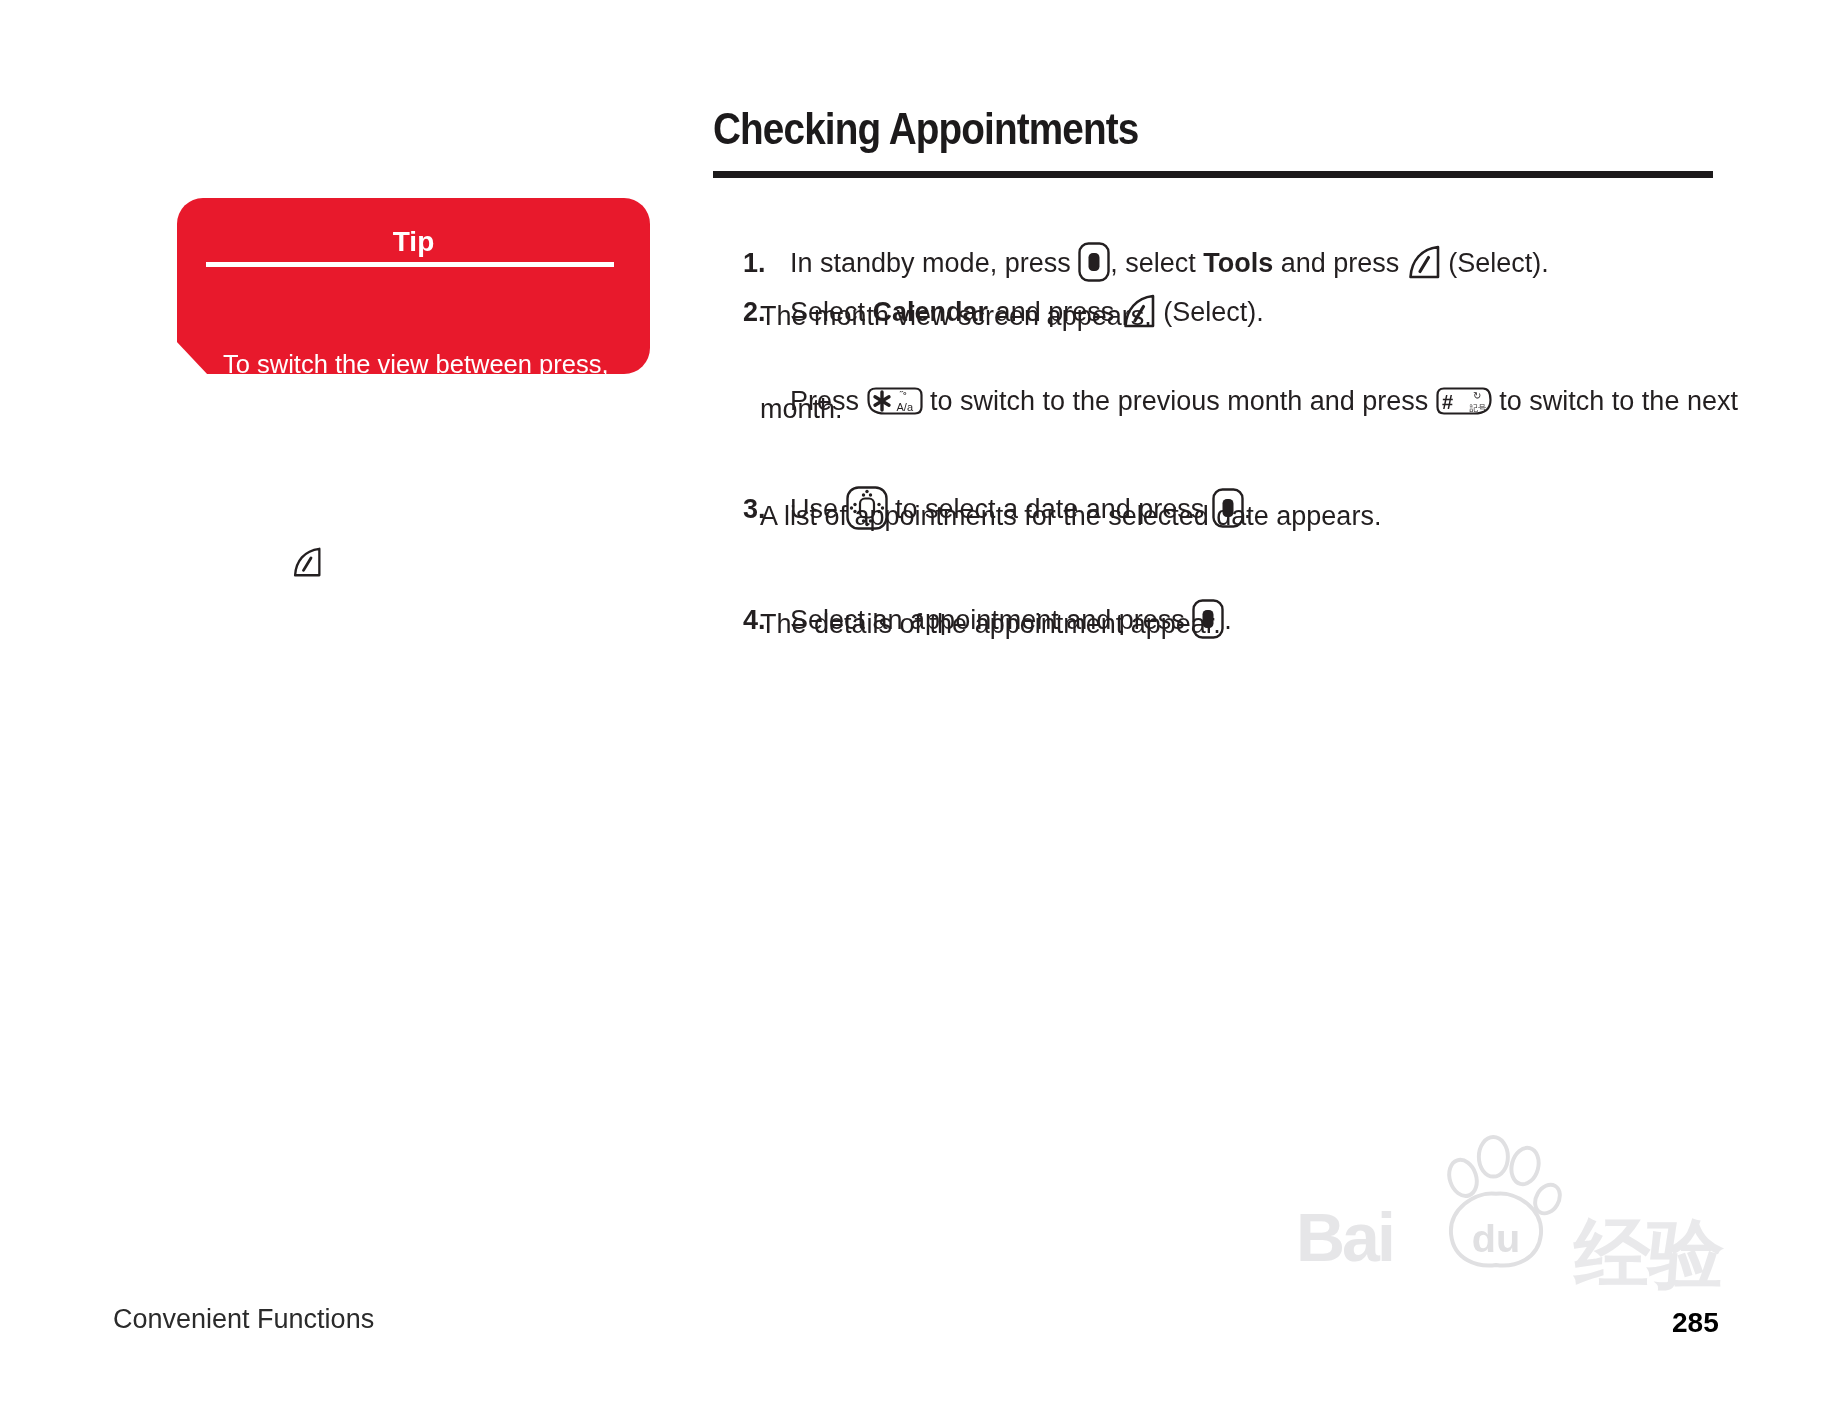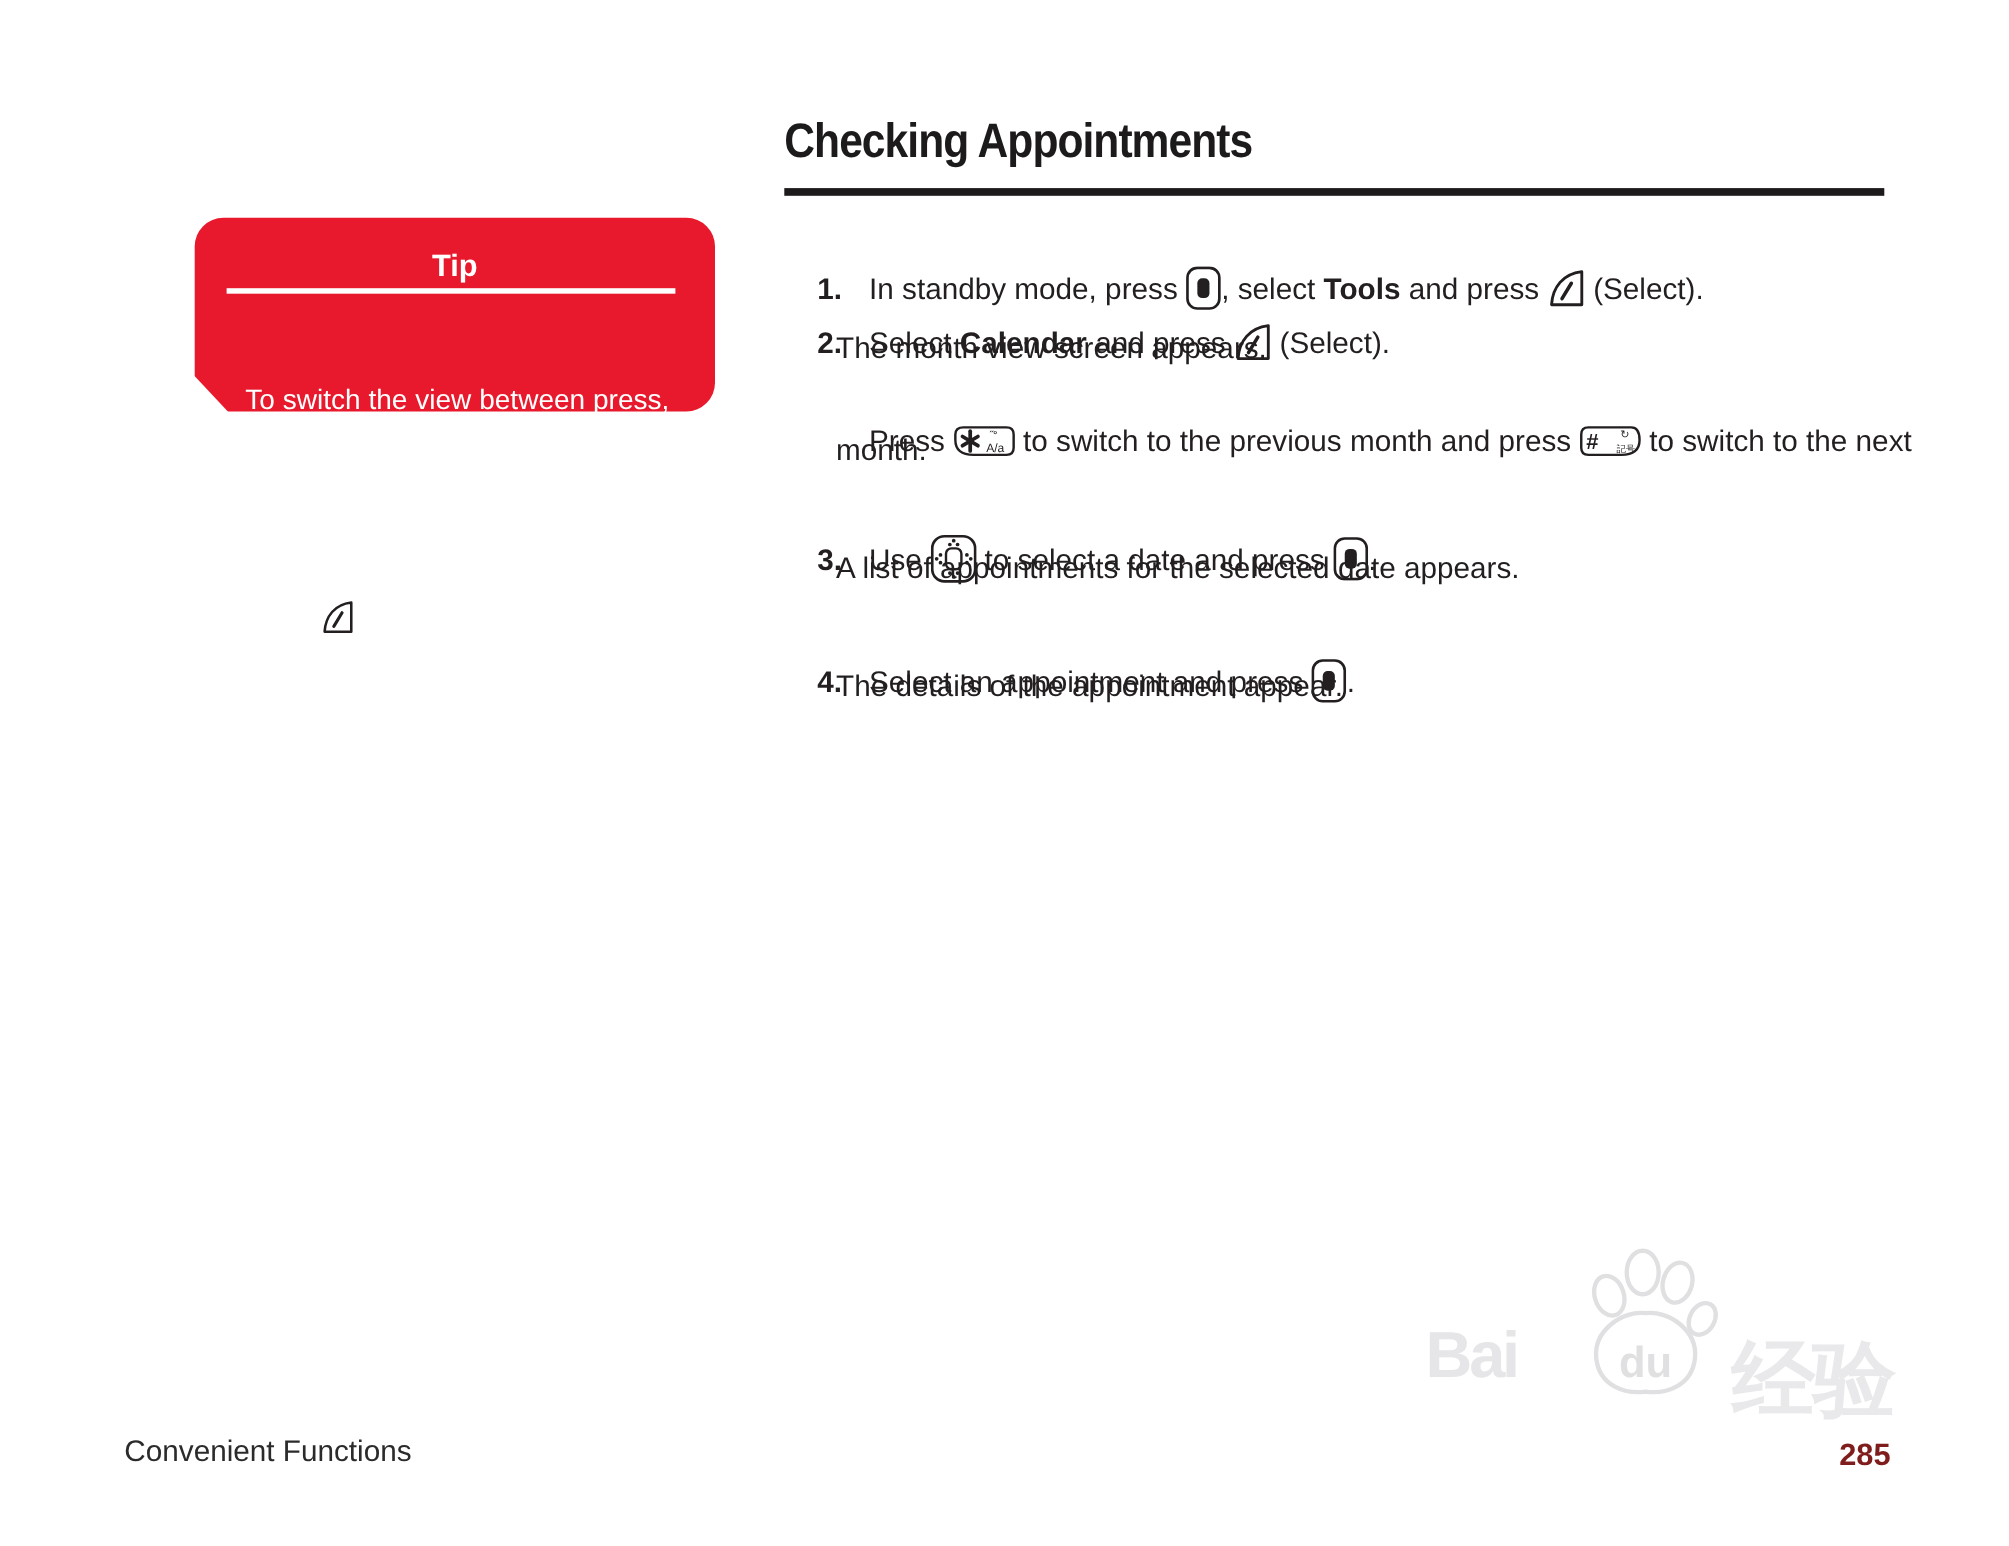--- a/index.html
+++ b/index.html
@@ -53,25 +53,25 @@
   .k-soft-s { width:30px; height:32px; transform:translateY(-2px); }
   .k-nav    { width:42px; height:44px; }
   .k-wide   { width:56px; height:28px; transform:translateY(-2px); }
   
   .footer-section {
     position:absolute; left:113px; top:1304px;
     font-size:27px; color:#2b2b2b;
   }
   .footer-page {
     position:absolute; left:1672px; top:1307px;
-    font-size:28px; font-weight:bold; color:#7f1d1d; z-index:5;
+    font-size:28px; font-weight:bold; color:#000000; z-index:5;
   }
   
   .watermark { position:absolute; left:1292px; top:1128px; width:436px; height:224px; z-index:1; }
-  .wm-bai  { position:absolute; left:4px;  top:70px; font-size:59px; font-weight:bold; color:#e6e6e8; letter-spacing:-3px; }
+  .wm-bai  { position:absolute; left:4px;  top:70px; font-size:68px; font-weight:bold; color:#e6e6e8; letter-spacing:-3px; }
   .wm-jy   { position:absolute; left:282px; top:76px; font-size:76px; font-weight:bold; color:#e9e9eb; letter-spacing:-2px; }
   .wm-paw  { position:absolute; left:138px; top:0; }
   .wm-url  { position:absolute; left:0; top:156px; width:436px; font-size:43px; font-weight:bold; color:#ebebed; letter-spacing:1px; white-space:pre; }
 </style>
 </head>
 <body>
 
 <svg width="0" height="0" style="position:absolute" aria-hidden="true">
   <defs>
     <symbol id="sym-center-key" viewBox="0 0 32 40">

